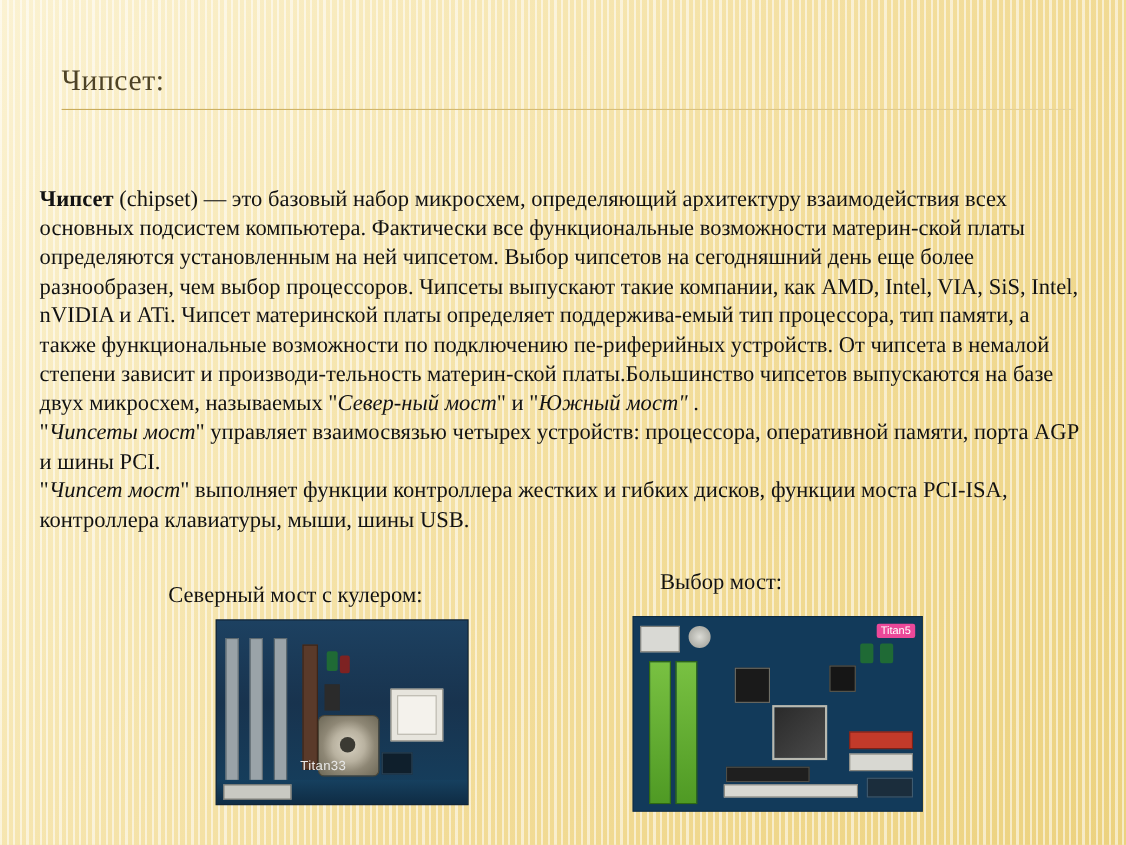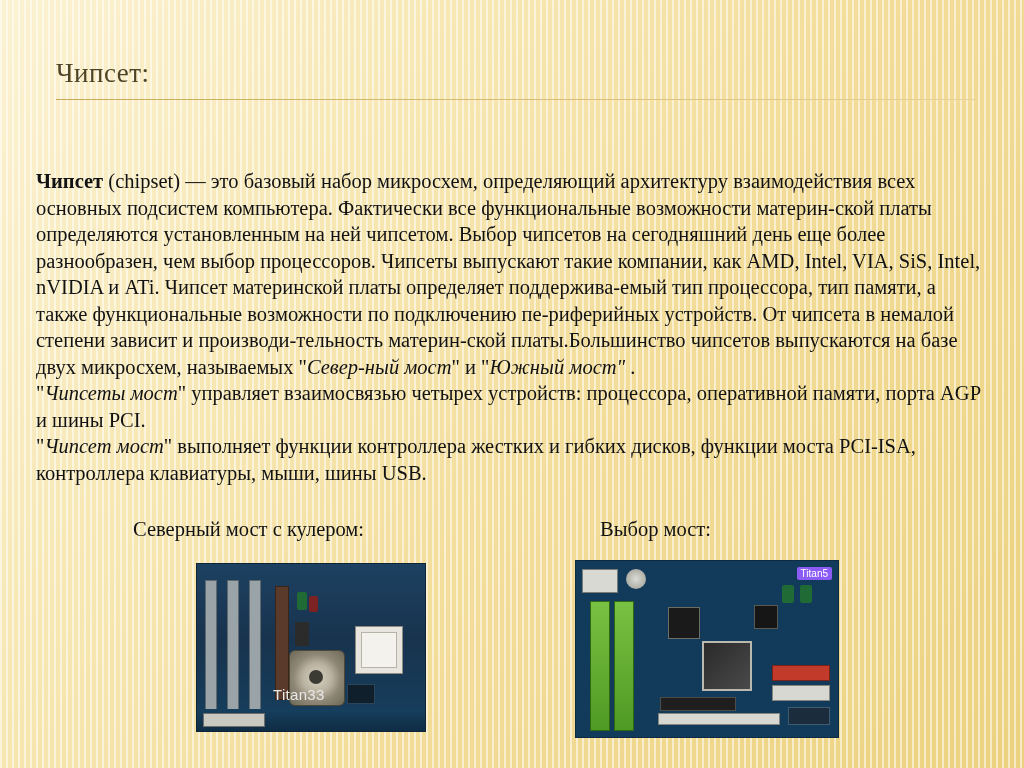--- a/index.html
+++ b/index.html
@@ -70,21 +70,21 @@
     width: 1024px;
     height: 30px;
   }
   .cap {
     position: absolute;
     font-family: "Liberation Serif", serif;
     font-size: 20.5px;
     color: #121212;
     white-space: nowrap;
   }
-  .cap-left { left: 133px; top: 0; }
+  .cap-left { left: 133px; top: 12px; padding-left: 20px; }
   .cap-right { left: 600px; top: 0; }
 
   .photo {
     position: absolute;
     border: 1px solid rgba(0,0,0,0.25);
     overflow: hidden;
   }
   .photo-left {
     left: 196px;
     top: 563px;
@@ -111,38 +111,38 @@
   .pl-slotC { position:absolute; left:52px; top:16px; width:10px; height:128px; background:#9aa3a8; border:1px solid #5e6a70;}
   .pl-agp  { position:absolute; left:78px; top:22px; width:12px; height:112px; background:#5a3a2a; border:1px solid #3a2418;}
   .pl-chipA{ position:absolute; left:98px; top:58px; width:14px; height:24px; background:#2b2b2b;}
   .pl-cap1 { position:absolute; left:100px; top:28px; width:10px; height:18px; background:#1f6a35; border-radius:2px;}
   .pl-cap2 { position:absolute; left:112px; top:32px; width:9px; height:16px; background:#7d2222; border-radius:2px;}
   .pl-cooler{ position:absolute; left:92px; top:86px; width:54px; height:54px; background: radial-gradient(circle at 50% 50%, #d8d2c2 0%, #b9b2a0 38%, #8e8775 62%, #6d6857 100%); border-radius:6px; border:1px solid #4c4738;}
   .pl-coolerhub{position:absolute; left:112px; top:106px; width:14px; height:14px; border-radius:50%; background:#3b3a33;}
   .pl-sock { position:absolute; left:158px; top:62px; width:46px; height:46px; background:#e7e5dd; border:1px solid #8d8b82;}
   .pl-sockIn{position:absolute; left:164px; top:68px; width:34px; height:34px; background:#f4f2ec; border:1px solid #b6b3a8;}
   .pl-bot  { position:absolute; left:0; bottom:0; width:100%; height:22px; background:linear-gradient(180deg,#16405f,#0f2c44);}
-  .pl-brand{ position:absolute; left:76px; bottom:28px; font-family:"Liberation Sans", sans-serif; font-size:15px; color:#e8e8e8; letter-spacing:0.3px;}
+  .pl-brand{ position:absolute; left:76px; bottom:28px; font-family:"Liberation Sans", sans-serif; font-size:12px; color:#e8e8e8; letter-spacing:0.3px;}
   .pl-ports{ position:absolute; left:6px; bottom:4px; width:60px; height:12px; background:#c9c9c2; border:1px solid #6e6e68;}
   .pl-smallchip{position:absolute; left:150px; top:120px; width:26px; height:18px; background:#0f1f2c; border:1px solid #2b4457;}
 
   
   .pr-base { position:absolute; inset:0; background: linear-gradient(180deg,#11415f 0%,#0e3busted 0%,#0d3651 50%,#123f5c 100%);}
   .pr-dimm1{ position:absolute; left:14px; top:40px; width:18px; height:128px; background:linear-gradient(180deg,#79c142,#4f9a24); border:1px solid #2f6a12;}
   .pr-dimm2{ position:absolute; left:38px; top:40px; width:18px; height:128px; background:linear-gradient(180deg,#79c142,#4f9a24); border:1px solid #2f6a12;}
   .pr-atx  { position:absolute; left:6px; top:8px; width:34px; height:22px; background:#d9d9d4; border:1px solid #7c7c76;}
   .pr-batt { position:absolute; left:50px; top:8px; width:20px; height:20px; border-radius:50%; background:radial-gradient(circle,#dcdcd6,#9a9a93);}
   .pr-chipbig{position:absolute; left:126px; top:80px; width:46px; height:46px; background:linear-gradient(135deg,#2a2a2a,#4a4a4a); border:2px solid #b9b9b0;}
   .pr-chipsm{ position:absolute; left:92px; top:46px; width:30px; height:30px; background:#1a1a1a; border:1px solid #6e6e66;}
   .pr-chip2 { position:absolute; left:178px; top:44px; width:22px; height:22px; background:#161616; border:1px solid #5a5a52;}
   .pr-ide1  { position:absolute; left:196px; top:104px; width:56px; height:14px; background:#c23a2a; border:1px solid #7b2118;}
   .pr-ide2  { position:absolute; left:196px; top:124px; width:56px; height:14px; background:#d8d8d2; border:1px solid #85857e;}
   .pr-float { position:absolute; left:84px; top:136px; width:74px; height:12px; background:#1f1f1f; border:1px solid #4e4e48;}
   .pr-pci   { position:absolute; left:82px; top:152px; width:120px; height:10px; background:#d8d8d2; border:1px solid #85857e;}
-  .pr-logo  { position:absolute; right:6px; top:6px; font-family:"Liberation Sans", sans-serif; font-size:10px; color:#ffffff; background:#8b5cf6; padding:1px 4px; border-radius:2px;}
+  .pr-logo  { position:absolute; right:6px; top:6px; font-family:"Liberation Sans", sans-serif; font-size:10px; color:#ffffff; background:#ec4899; padding:1px 4px; border-radius:2px;}
   .pr-caps  { position:absolute; left:206px; top:24px; width:12px; height:18px; background:#1f6a35; border-radius:2px;}
   .pr-caps2 { position:absolute; left:224px; top:24px; width:12px; height:18px; background:#1f6a35; border-radius:2px;}
   .pr-usb   { position:absolute; left:212px; top:146px; width:40px; height:16px; background:#1b2d3c; border:1px solid #3f5b70;}
 </style>
 </head>
 <body>
 
 <div class="slide">
 
   <div class="title-area">

